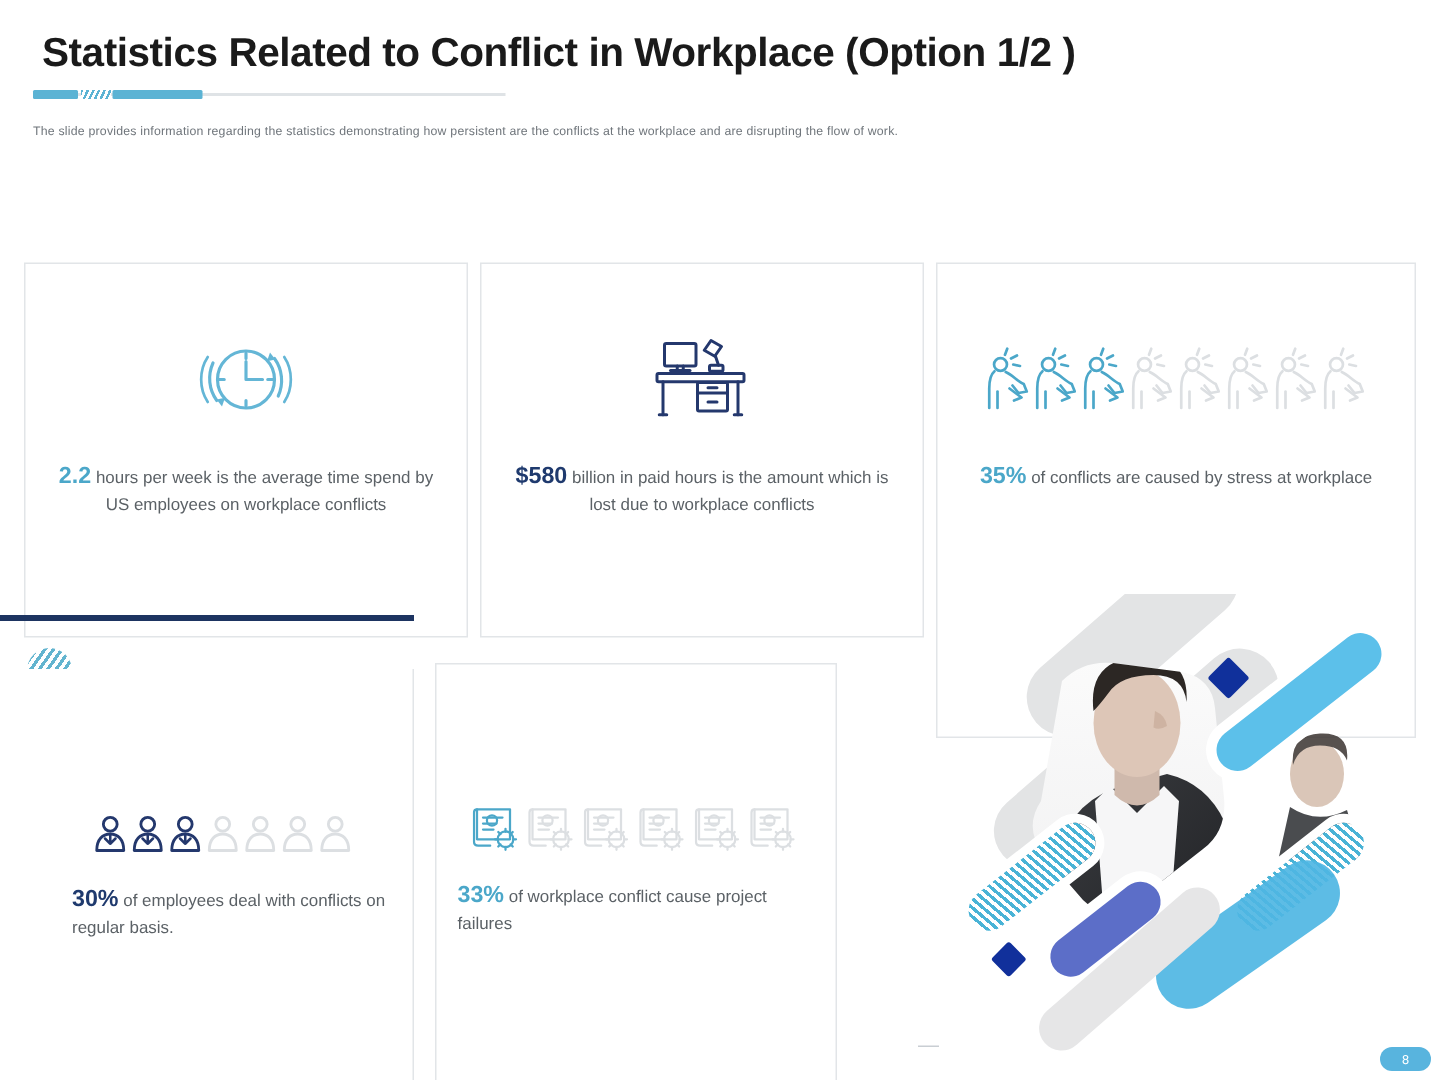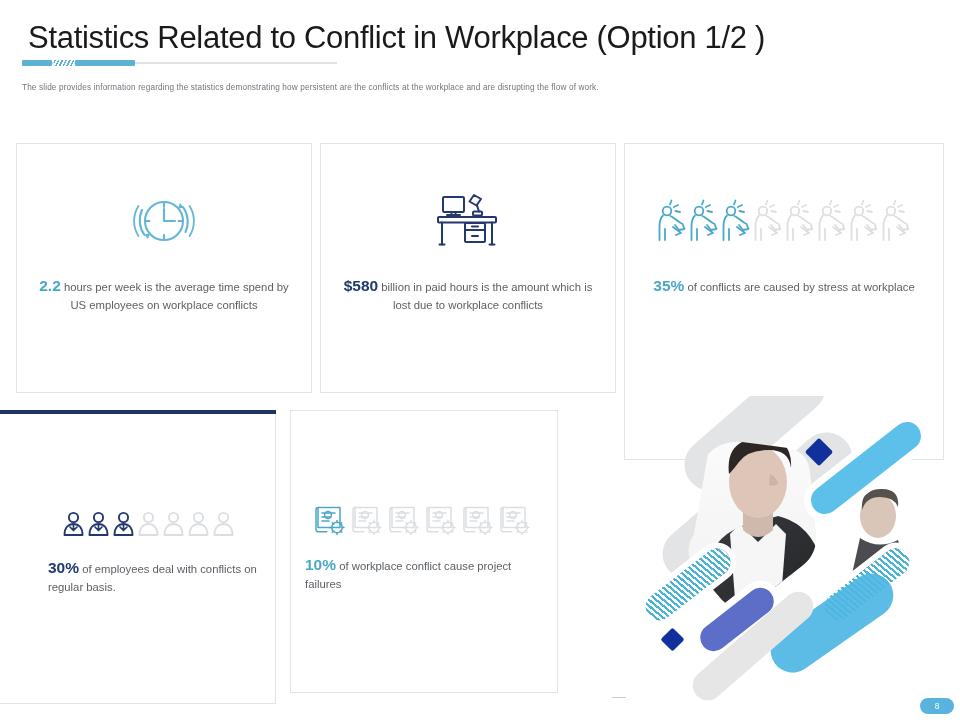--- a/index.html
+++ b/index.html
@@ -7,21 +7,21 @@
     width: 960px; height: 720px;
     background: #ffffff;
     font-family: "Liberation Sans", sans-serif;
     overflow: hidden;
   }
   .slide { position: relative; width: 960px; height: 720px; background:#fff; }
 
   
   .title {
     position: absolute; left: 28px; top: 20px;
-    font-size: 31px; font-weight: normal; color: #1a1a1a;
+    font-size: 27px; font-weight: bold; color: #1a1a1a;
     letter-spacing: -0.3px; white-space: nowrap;
     font-family: "Liberation Sans", sans-serif;
   }
   .rule-wrap { position:absolute; left:22px; top:59px; width:315px; height:8px; }
   .rule-track {
     position:absolute; left:0; top:3px; width:315px; height:1.5px;
     background:#dfe3e6;
   }
   .rule-seg-a { position:absolute; left:0; top:1px; width:30px; height:6px; background:#5bb3d4; border-radius:1px;}
   .rule-seg-b {
@@ -33,20 +33,21 @@
   .subtitle {
     position: absolute; left: 22px; top: 83px;
     font-size: 8.2px; color: #6f757b; letter-spacing: 0.15px;
     white-space: nowrap;
   }
 
   
   .card {
     position: absolute; background:#fff;
     border: 1px solid #e2e5e8;
+    margin-top: 32px;
   }
   .card-top-1 { left: 16px;  top: 143px; width: 296px; height: 250px; }
   .card-top-2 { left: 320px; top: 143px; width: 296px; height: 250px; }
   .card-top-3 { left: 624px; top: 143px; width: 320px; height: 317px; }
 
   .icon-zone {
     position:absolute; left:0; right:0; top:40px; height:74px;
     display:flex; align-items:center; justify-content:center;
   }
   .stat-text {
@@ -322,21 +323,21 @@
             <path d="M3 2.5 h22 v20 h-22 z"></path>
             <path d="M3 2.5 c-1.5 0 -2 1 -2 2.2 v19.5 c0 1.6 1.2 2.6 2.8 2.6 h8"></path>
             <path d="M7 8 h13 M7 12 h9 M7 16 h7"></path>
             <circle cx="13" cy="10" r="3.4"></circle>
             <circle cx="22" cy="22.5" r="5.2"></circle>
             <path d="M22 15.5 v2 M22 27.5 v2 M15 22.5 h2 M27 22.5 h2 M17.2 17.7 l1.4 1.4 M25.4 25.9 l1.4 1.4 M26.8 17.7 l-1.4 1.4 M18.6 25.9 l-1.4 1.4"></path>
           </svg>
       </div>
     </div>
     <div class="stat-text-b">
-      <span class="stat-num num-teal">10%</span><span> of workplace conflict cause project failures</span>
+      <span class="stat-num num-teal">33%</span><span> of workplace conflict cause project failures</span>
     </div>
   </div>
 
   <div class="collage">
 
     <div class="blob" style="left:58px;top:4px;width:170px;height:52px;background:#e3e4e5;transform:rotate(-41deg);"></div>
     <div class="blob" style="left:120px;top:62px;width:130px;height:52px;background:#e3e4e5;transform:rotate(-41deg);"></div>
     <div class="blob" style="left:42px;top:110px;width:120px;height:50px;background:#e3e4e5;transform:rotate(-41deg);"></div>
 
     <svg width="348" height="324" viewBox="0 0 348 324" style="position:absolute;left:0;top:0;">

